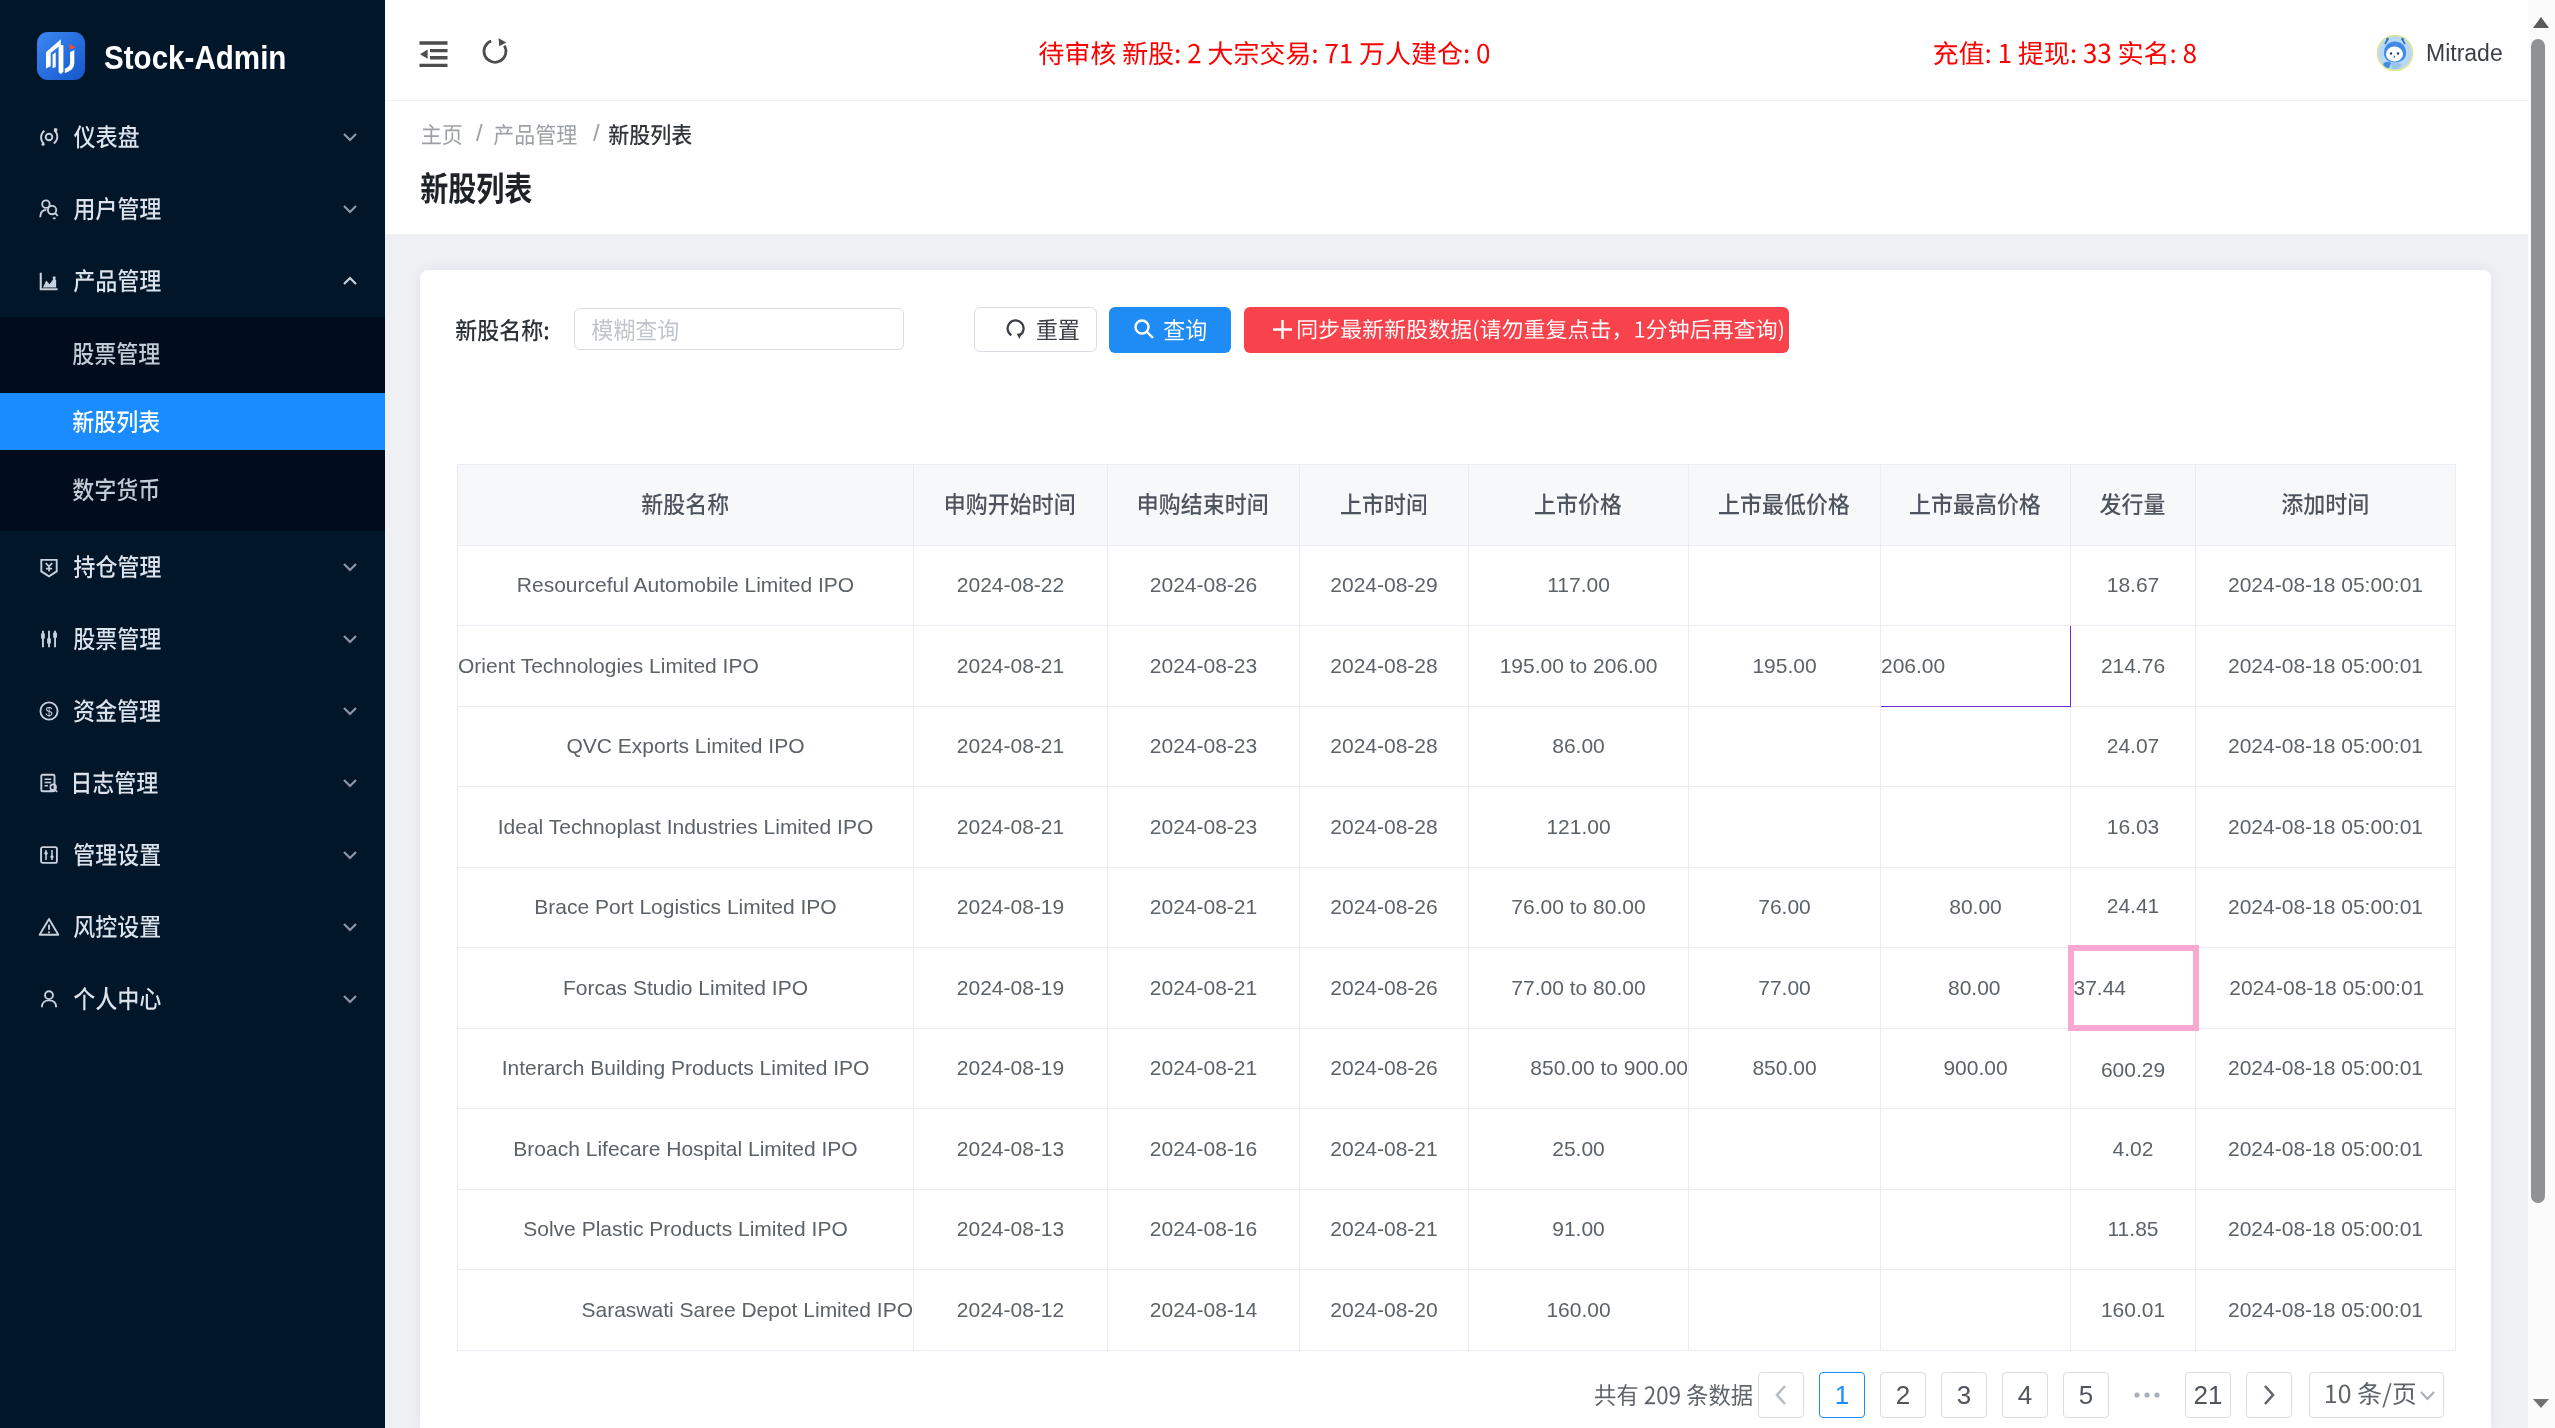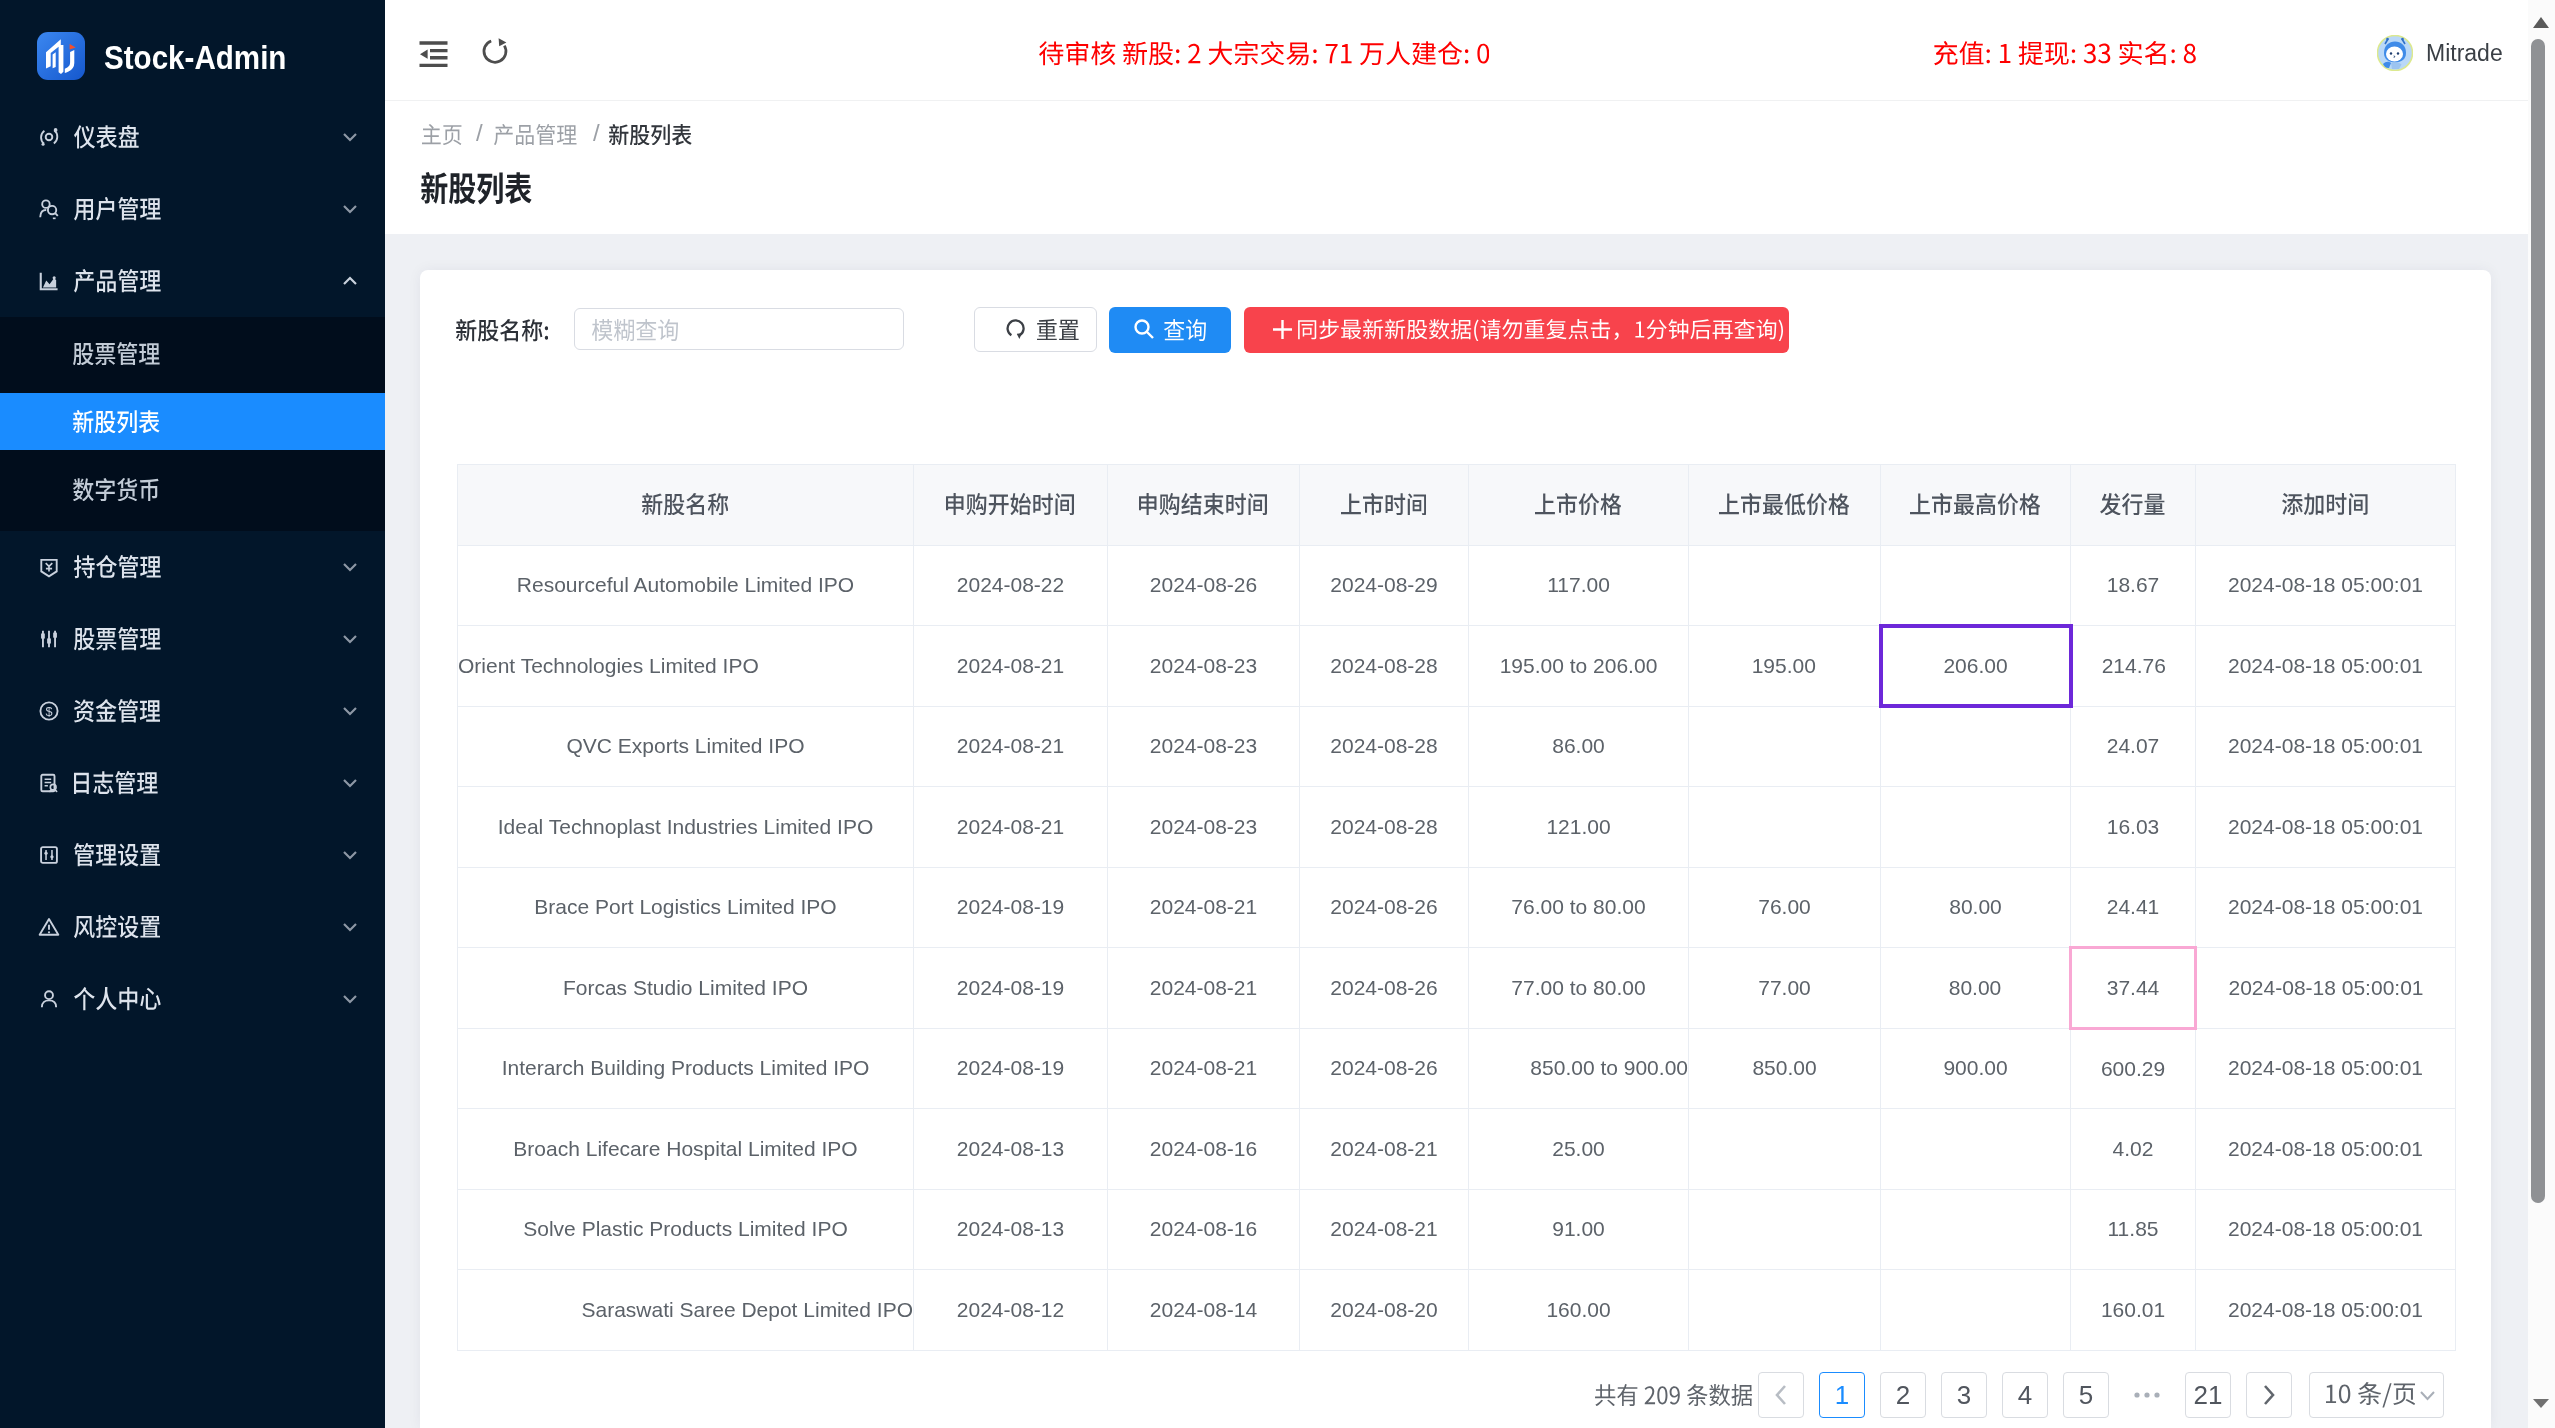--- a/index.html
+++ b/index.html
@@ -263,21 +263,21 @@
           <td style="border:1px solid #e9edf3;text-align:center;padding:0">18.67</td>
           <td style="border:1px solid #e9edf3;text-align:center;padding:0">2024-08-18 05:00:01</td>
         </tr>
         <tr style="height:80.5px">
           <td style="border:1px solid #e9edf3;text-align:left;padding:0">Orient Technologies Limited IPO</td>
           <td style="border:1px solid #e9edf3;text-align:center;padding:0">2024-08-21</td>
           <td style="border:1px solid #e9edf3;text-align:center;padding:0">2024-08-23</td>
           <td style="border:1px solid #e9edf3;text-align:center;padding:0">2024-08-28</td>
           <td style="border:1px solid #e9edf3;text-align:center;padding:0">195.00 to 206.00</td>
           <td style="border:1px solid #e9edf3;text-align:center;padding:0">195.00</td>
-          <td style="border:4px solid #6d28d9;text-align:center;padding:0">206.00</td>
+          <td style="border:1px solid #6d28d9;text-align:left;padding:0">206.00</td>
           <td style="border:1px solid #e9edf3;text-align:center;padding:0">214.76</td>
           <td style="border:1px solid #e9edf3;text-align:center;padding:0">2024-08-18 05:00:01</td>
         </tr>
         <tr style="height:80.5px">
           <td style="border:1px solid #e9edf3;text-align:center;padding:0">QVC Exports Limited IPO</td>
           <td style="border:1px solid #e9edf3;text-align:center;padding:0">2024-08-21</td>
           <td style="border:1px solid #e9edf3;text-align:center;padding:0">2024-08-23</td>
           <td style="border:1px solid #e9edf3;text-align:center;padding:0">2024-08-28</td>
           <td style="border:1px solid #e9edf3;text-align:center;padding:0">86.00</td>
           <td style="border:1px solid #e9edf3;text-align:center;padding:0"></td>
@@ -308,21 +308,21 @@
           <td style="border:1px solid #e9edf3;text-align:center;padding:0">2024-08-18 05:00:01</td>
         </tr>
         <tr style="height:80.5px">
           <td style="border:1px solid #e9edf3;text-align:center;padding:0">Forcas Studio Limited IPO</td>
           <td style="border:1px solid #e9edf3;text-align:center;padding:0">2024-08-19</td>
           <td style="border:1px solid #e9edf3;text-align:center;padding:0">2024-08-21</td>
           <td style="border:1px solid #e9edf3;text-align:center;padding:0">2024-08-26</td>
           <td style="border:1px solid #e9edf3;text-align:center;padding:0">77.00 to 80.00</td>
           <td style="border:1px solid #e9edf3;text-align:center;padding:0">77.00</td>
           <td style="border:1px solid #e9edf3;text-align:center;padding:0">80.00</td>
-          <td style="border:3px solid #f9a8d4;text-align:center;padding:0">37.44</td>
+          <td style="border:6px solid #f9a8d4;padding:0">37.44</td>
           <td style="border:1px solid #e9edf3;text-align:center;padding:0">2024-08-18 05:00:01</td>
         </tr>
         <tr style="height:80.5px">
           <td style="border:1px solid #e9edf3;text-align:center;padding:0">Interarch Building Products Limited IPO</td>
           <td style="border:1px solid #e9edf3;text-align:center;padding:0">2024-08-19</td>
           <td style="border:1px solid #e9edf3;text-align:center;padding:0">2024-08-21</td>
           <td style="border:1px solid #e9edf3;text-align:center;padding:0">2024-08-26</td>
           <td style="border:1px solid #e9edf3;text-align:right;padding:0">850.00 to 900.00</td>
           <td style="border:1px solid #e9edf3;text-align:center;padding:0">850.00</td>
           <td style="border:1px solid #e9edf3;text-align:center;padding:0">900.00</td>

